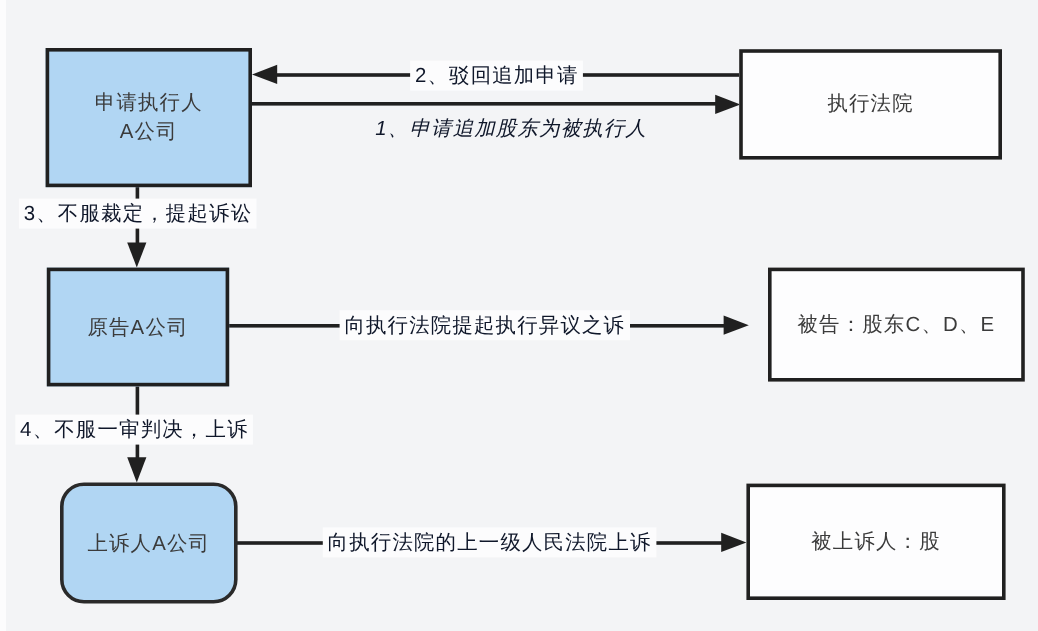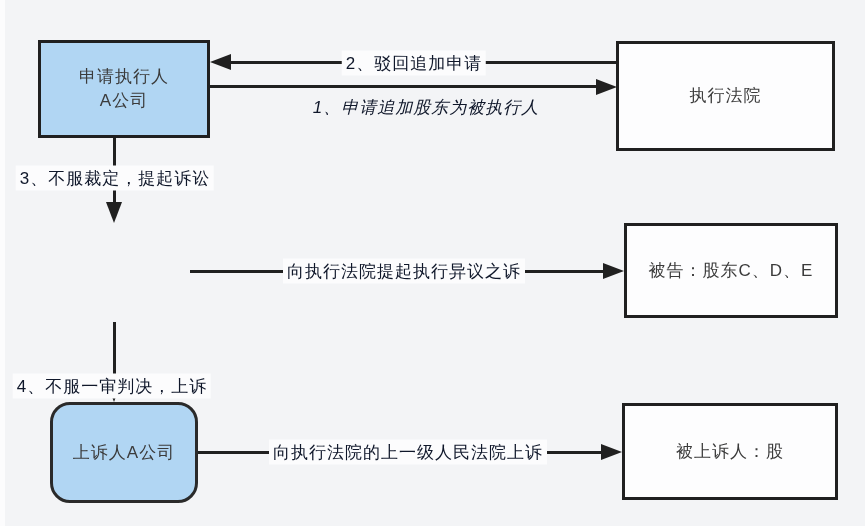--- a/index.html
+++ b/index.html
@@ -33,24 +33,24 @@
     text-align: center;
     font-size: 17px;
     line-height: 24px;
     color: #3b3b3b;
     letter-spacing: 1px;
   }
   .node.blue  { background: #b1d6f3; }
   .node.white { background: #fdfdfe; }
   .node.rounded { border-radius: 20px; border-color: #2a2a2a; }
 
-  #node-applicant { left: 38px;  top: 40px;  width: 172px; height: 98px;  }
-  #node-court     { left: 616px; top: 41px;  width: 219px; height: 110px;  }
+  #node-applicant { left: 38px;  top: 40px;  width: 172px; height: 116px;  }
+  #node-court     { left: 616px; top: 41px;  width: 219px; height: 92px;  }
   #node-plaintiff { left: 39px;  top: 223px; width: 152px; height: 99px;  }
-  #node-defendant { left: 624px; top: 223px; width: 214px; height: 95px;  }
+  #node-defendant { left: 640px; top: 223px; width: 214px; height: 95px;  }
   #node-appellant { left: 50px;  top: 402px; width: 148px; height: 101px; }
   #node-appellee  { left: 622px; top: 403px; width: 216px; height: 97px; gap: 40px;  }
 
   
   .hline {
     position: absolute;
     height: 3px;
     background: #202020;
   }
   .vline {
@@ -101,21 +101,21 @@
     font-size: 17px;
     color: #0f172a;
     letter-spacing: 1px;
     background: #fcfcfd;
     padding: 1px 4px;
   }
   #label-reject    { left: 414px; top: 63px;  }
   #label-apply     { left: 426px; top: 107px; background: transparent; font-style: italic; }
   #label-lawsuit   { left: 115px; top: 178px; }
   #label-objection { left: 404px; top: 271px; }
-  #label-appeal    { left: 112px; top: 358px; margin-top: 28px; }
+  #label-appeal    { left: 112px; top: 358px; }
   #label-appealhc  { left: 408px; top: 452px; }
 </style>
 </head>
 <body>
 
 <div class="canvas">
   <div class="edge-strip"></div>
 
   <div class="hline" id="line-reject"></div>
   <div class="hline" id="line-apply"></div>
@@ -140,20 +140,23 @@
 
   <div class="node blue" id="node-applicant">
     <span>申请执行人</span>
     <span>A公司</span>
   </div>
 
   <div class="node white" id="node-court">
     <span>执行法院</span>
   </div>
 
+  <div class="node blue" id="node-plaintiff">
+    <span>原告A公司</span>
+  </div>
 
   <div class="node white" id="node-defendant">
     <span>被告：股东C、D、E</span>
   </div>
 
   <div class="node blue rounded" id="node-appellant">
     <span>上诉人A公司</span>
   </div>
 
   <div class="node white" id="node-appellee">

